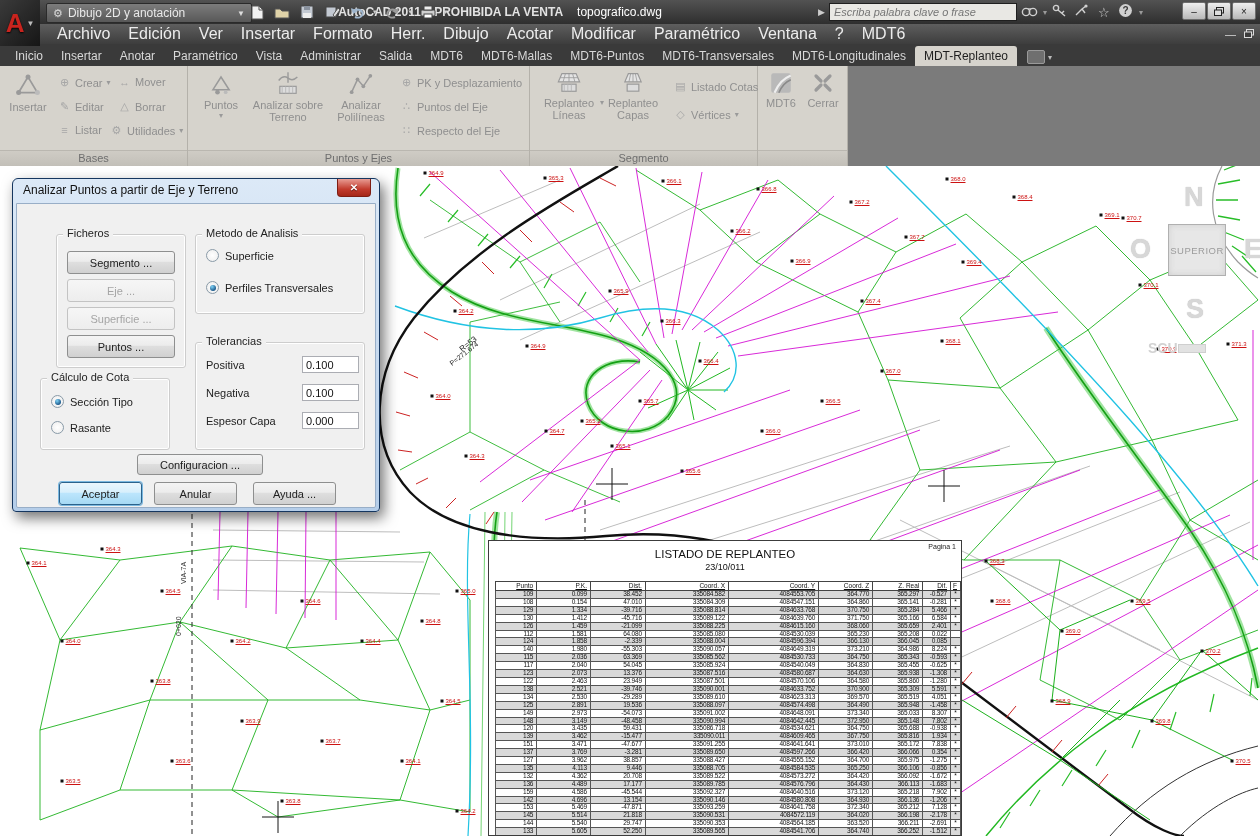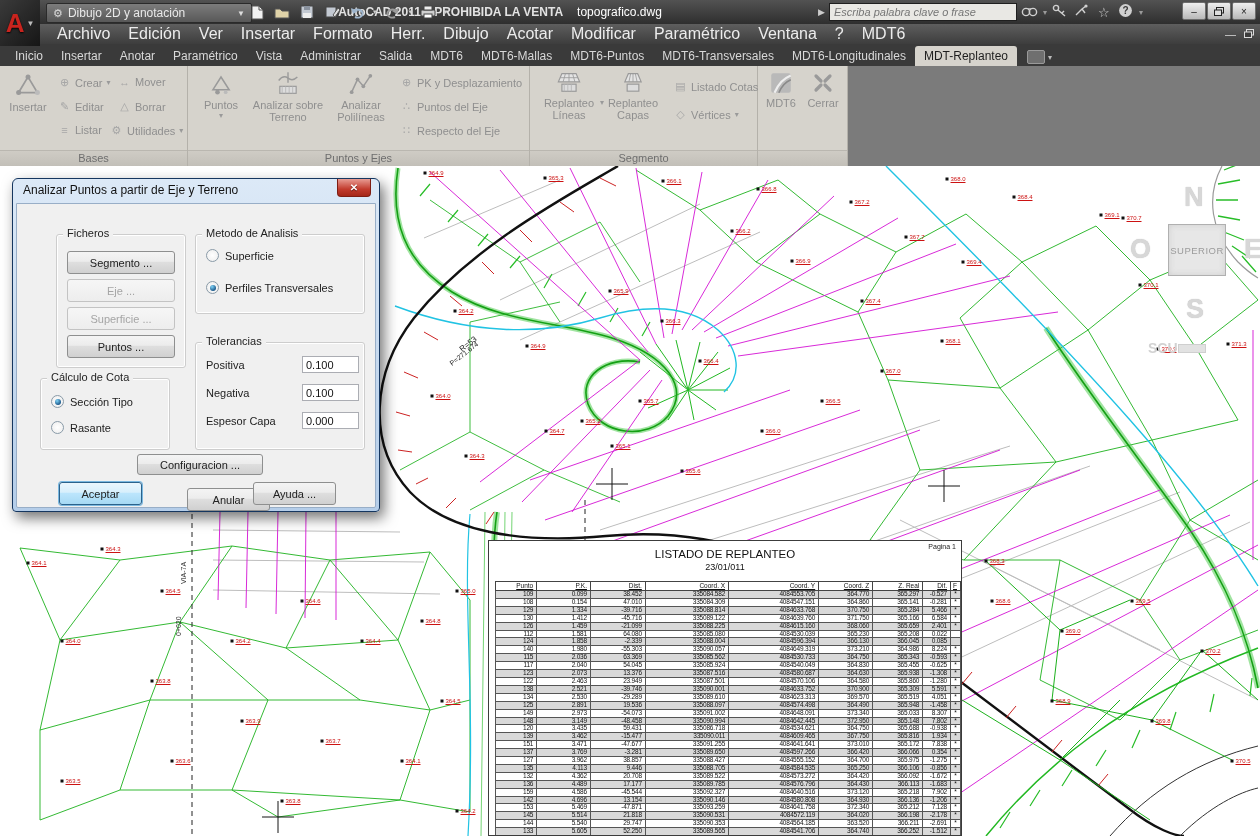--- a/index.html
+++ b/index.html
@@ -753,21 +753,21 @@
   <div id="vcface">SUPERIOR</div>
 </div>
 <div class="abs" id="scu">
   <span>SCU</span>
   <span class="bar"></span>
 </div>
 
 <div class="abs" id="listado">
   <span id="pagina">Pagina 1</span>
   <div id="ltitle">LISTADO DE REPLANTEO</div>
-  <div id="ldate">23/01/011</div>
+  <div id="ldate">23/10/011</div>
   <table id="listado-table">
       <colgroup>
         <col style="width: 42px;">
         <col style="width: 55px;">
         <col style="width: 56px;">
         <col style="width: 85px;">
         <col style="width: 92px;">
         <col style="width: 55px;">
         <col style="width: 51px;">
         <col style="width: 28px;">
@@ -1185,16 +1185,16 @@
       <span class="tol-label" style="left:10px;top:16px;">Positiva</span>
       <input class="tol-input" style="left: 106px; top: 13px;" value="0.100">
       <span class="tol-label" style="left:10px;top:44px;">Negativa</span>
       <input class="tol-input" style="left: 106px; top: 41px;" value="0.100">
       <span class="tol-label" style="left:10px;top:72px;">Espesor Capa</span>
       <input class="tol-input" style="left: 106px; top: 69px;" value="0.000">
     </div>
 
     <div class="w7btn" style="left:120px;top:250px;width:124px;height:19px;">Configuracion ...</div>
     <div class="w7btn focused" style="left:42px;top:278px;width:81px;height:21px;">Aceptar</div>
-    <div class="w7btn" style="left:137px;top:284px;width:81px;height:21px;margin-left:33px;">Anular</div>
+    <div class="w7btn" style="left:137px;top:278px;width:81px;height:21px;">Anular</div>
     <div class="w7btn" style="left:236px;top:278px;width:81px;height:21px;">Ayuda ...</div>
   </div>
 </div>
 
 </body></html>

